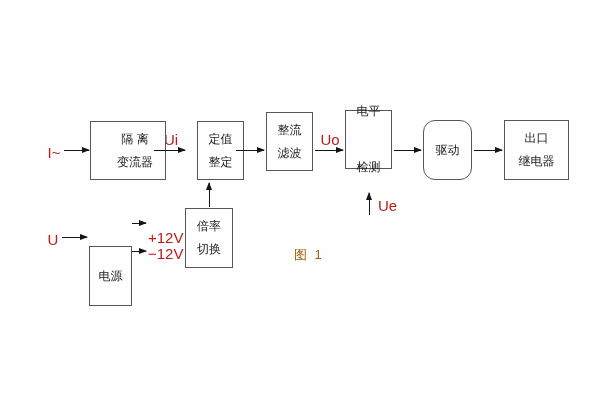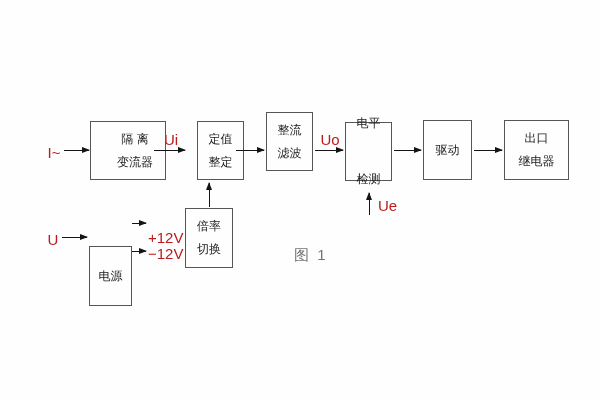--- a/index.html
+++ b/index.html
@@ -8,21 +8,21 @@
   .box{
     position:absolute;
     border:1px solid #565656;
     background:#fefefe;
     display:flex;flex-direction:column;
     align-items:center;justify-content:center;
     font-size:12px;color:#1c1c1c;line-height:23px;
     text-align:center;white-space:nowrap;
   }
   .lbl{position:absolute;font-size:15px;color:#b91c1c;white-space:nowrap;}
-  .caption{position:absolute;font-size:15px;color:#737373;letter-spacing:2px;}
+  .caption{position:absolute;font-size:13px;color:#a16207;letter-spacing:2px;}
   .harrow{position:absolute;height:0;border-top:1.3px solid #141414;}
   .harrow::after{
     content:"";position:absolute;right:-1px;top:-4.2px;width:0;height:0;
     border-left:8px solid #141414;border-top:3.6px solid transparent;border-bottom:3.6px solid transparent;
   }
   .varrow{position:absolute;width:0;border-left:1.3px solid #141414;}
   .varrow::after{
     content:"";position:absolute;top:-1px;left:-4.3px;width:0;height:0;
     border-bottom:8px solid #141414;border-left:3.6px solid transparent;border-right:3.6px solid transparent;
   }
@@ -46,25 +46,25 @@
     <span>变流器</span>
   </div>
   <div class="box" style="left:197px;top:121px;width:45px;height:57px;">
     <span>定值</span>
     <span>整定</span>
   </div>
   <div class="box" style="left:266px;top:112px;width:45px;height:57px;">
     <span>整流</span>
     <span>滤波</span>
   </div>
-  <div class="box" style="left:345px;top:122px;width:45px;height:57px;gap:33px;">
+  <div class="box" style="left:345px;top:110px;width:45px;height:57px;gap:33px;">
     <span>电平</span>
     <span>检测</span>
   </div>
-  <div class="box" style="left:423px;top:120px;width:47px;height:58px;">
+  <div class="box" style="left:423px;top:120px;width:47px;height:58px;border-radius:12px;">
     <span>驱动</span>
   </div>
   <div class="box" style="left:504px;top:120px;width:63px;height:58px;">
     <span>出口</span>
     <span>继电器</span>
   </div>
 
   <div class="box" style="left:89px;top:208px;width:41px;height:58px;margin-top:38px;">
     <span>电源</span>
   </div>

